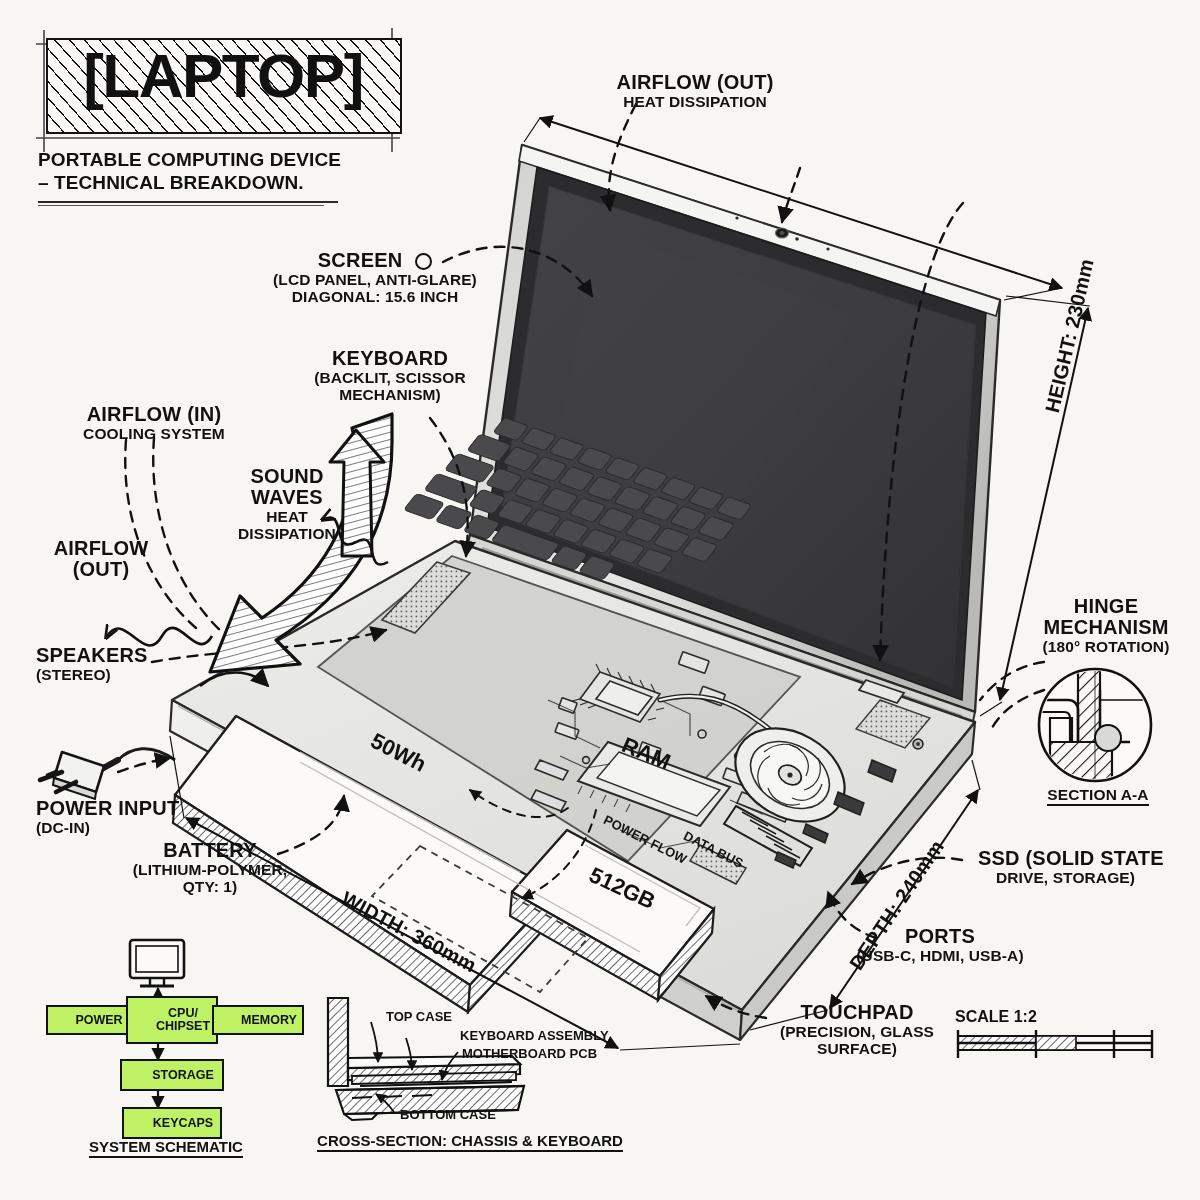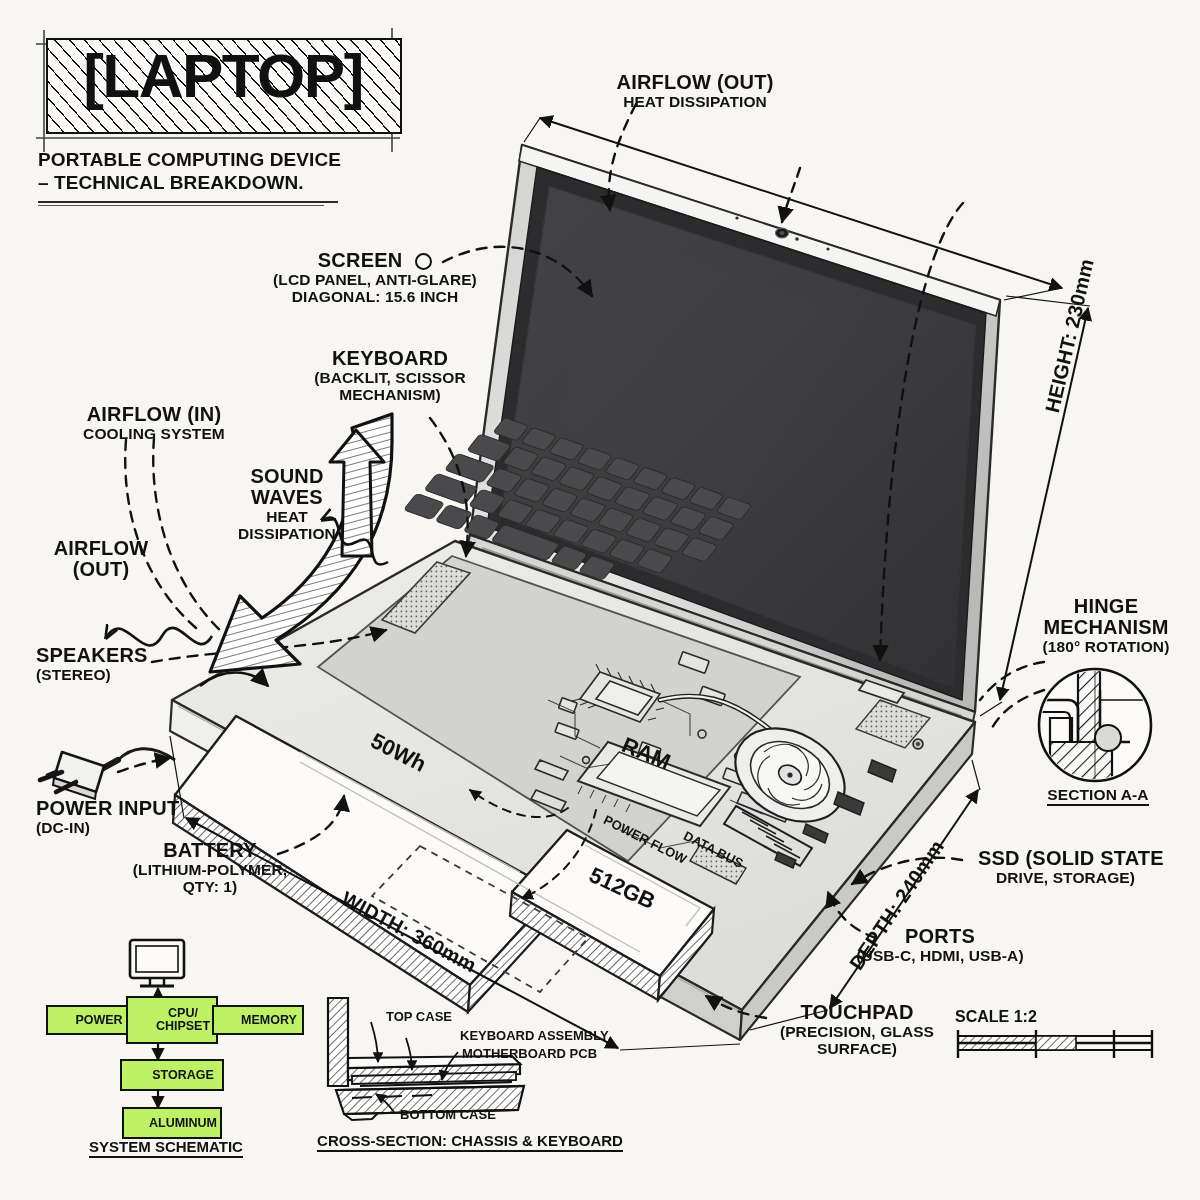--- a/index.html
+++ b/index.html
@@ -576,21 +576,21 @@
     <span>CPU/</span>
     <span>CHIPSET</span>
   </div>
   <div class="boxlbl" style="left:212px;top:1005px;width:66px;height:26px;">
     <span>MEMORY</span>
   </div>
   <div class="boxlbl" style="left:120px;top:1059px;width:78px;height:28px;">
     <span>STORAGE</span>
   </div>
   <div class="boxlbl" style="left:122px;top:1107px;width:74px;height:28px;">
-    <span>ALUMINUM</span>
+    <span>KEYCAPS</span>
   </div>
   <div class="lbl ctr" style="left:48px;top:1138px;width:236px;">
     <span class="cap cap-u">SYSTEM SCHEMATIC</span>
   </div>
 
   <div class="lbl t3" style="left:386px;top:1010px;">TOP CASE</div>
   <div class="lbl t3" style="left:414px;top:1029px;padding-left:46px;">KEYBOARD ASSEMBLY</div>
   <div class="lbl t3" style="left:462px;top:1047px;">MOTHERBOARD PCB</div>
   <div class="lbl t3" style="left:400px;top:1108px;">BOTTOM CASE</div>
   <div class="lbl ctr" style="left:300px;top:1132px;width:340px;">

